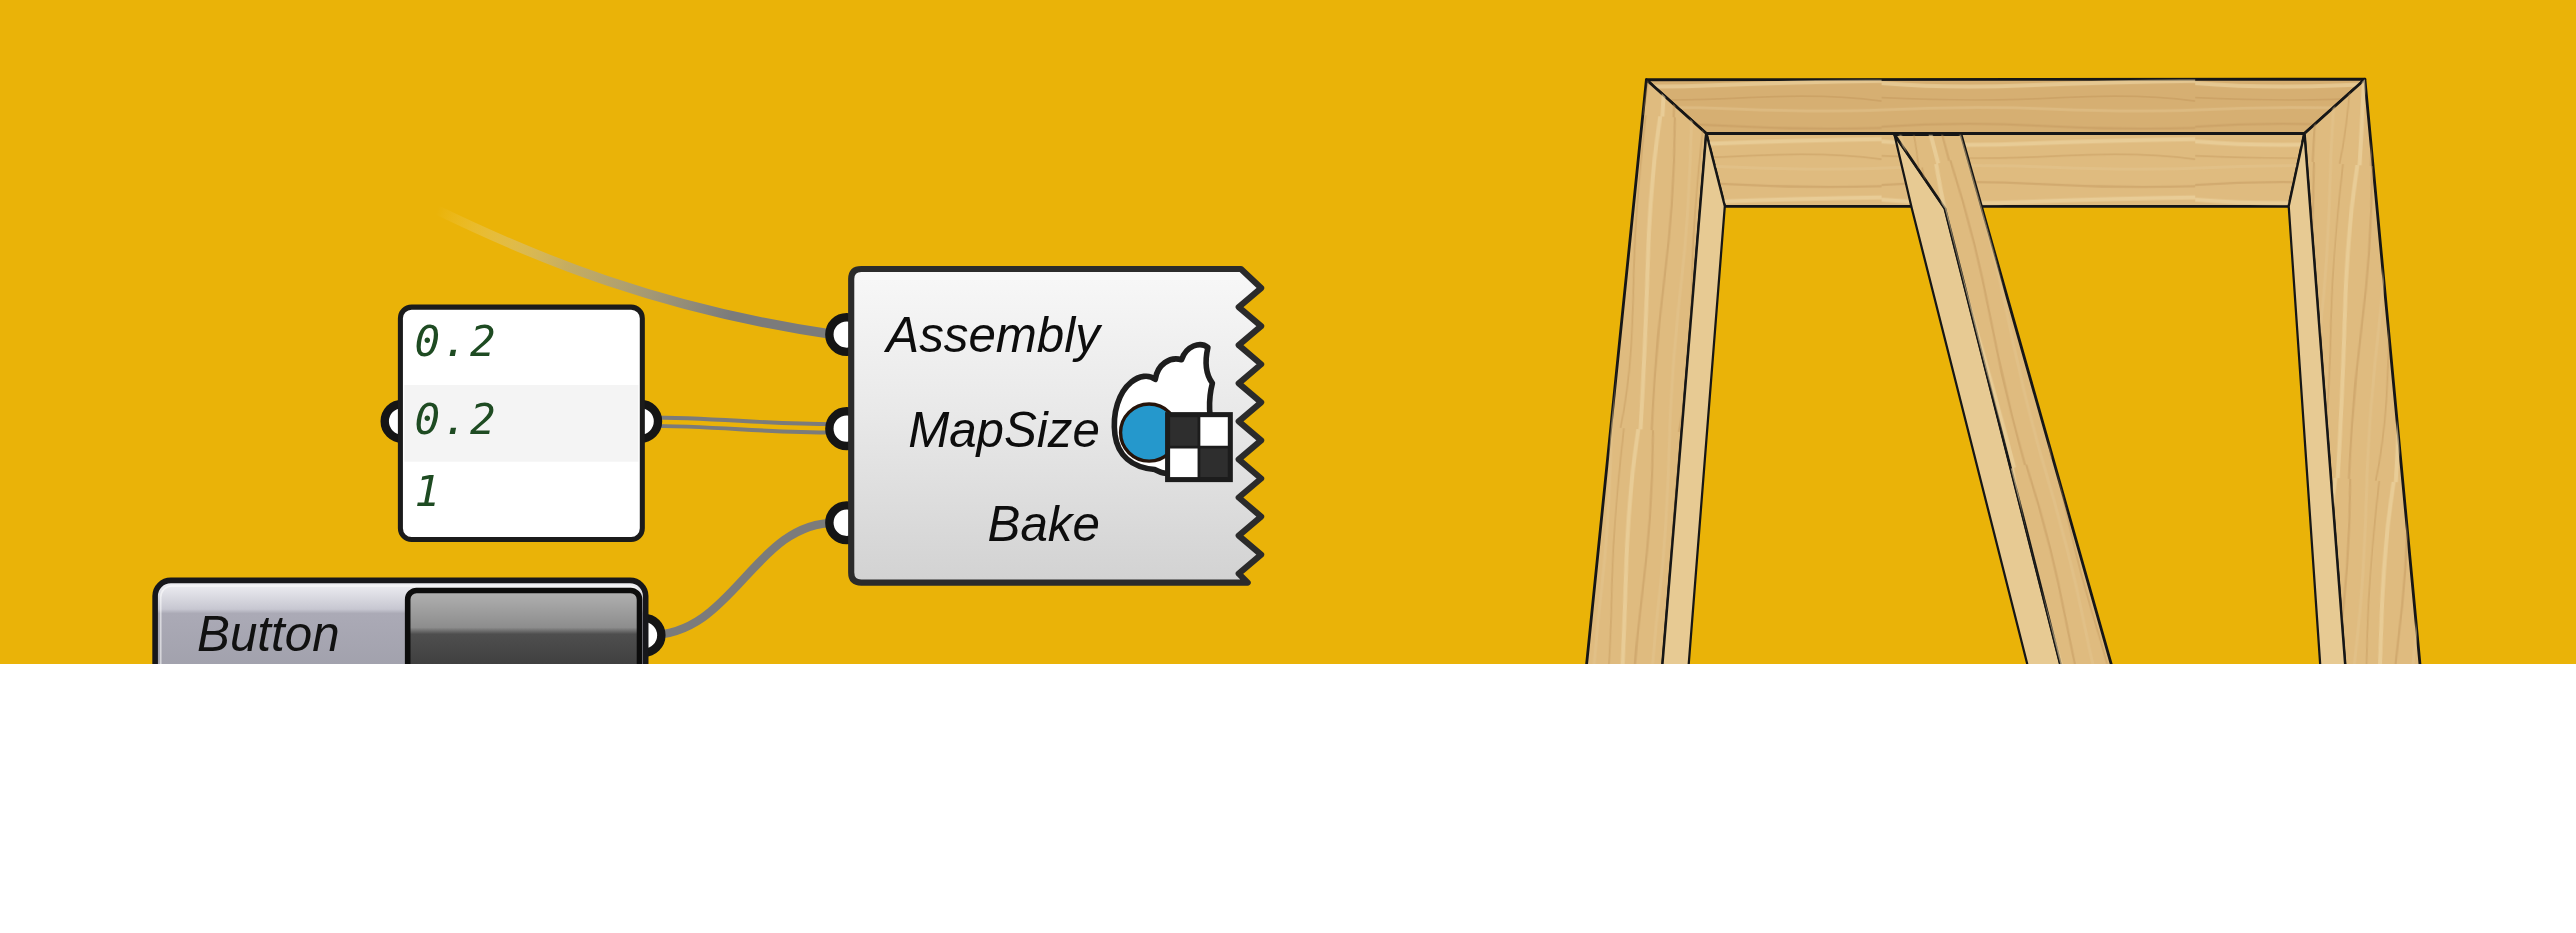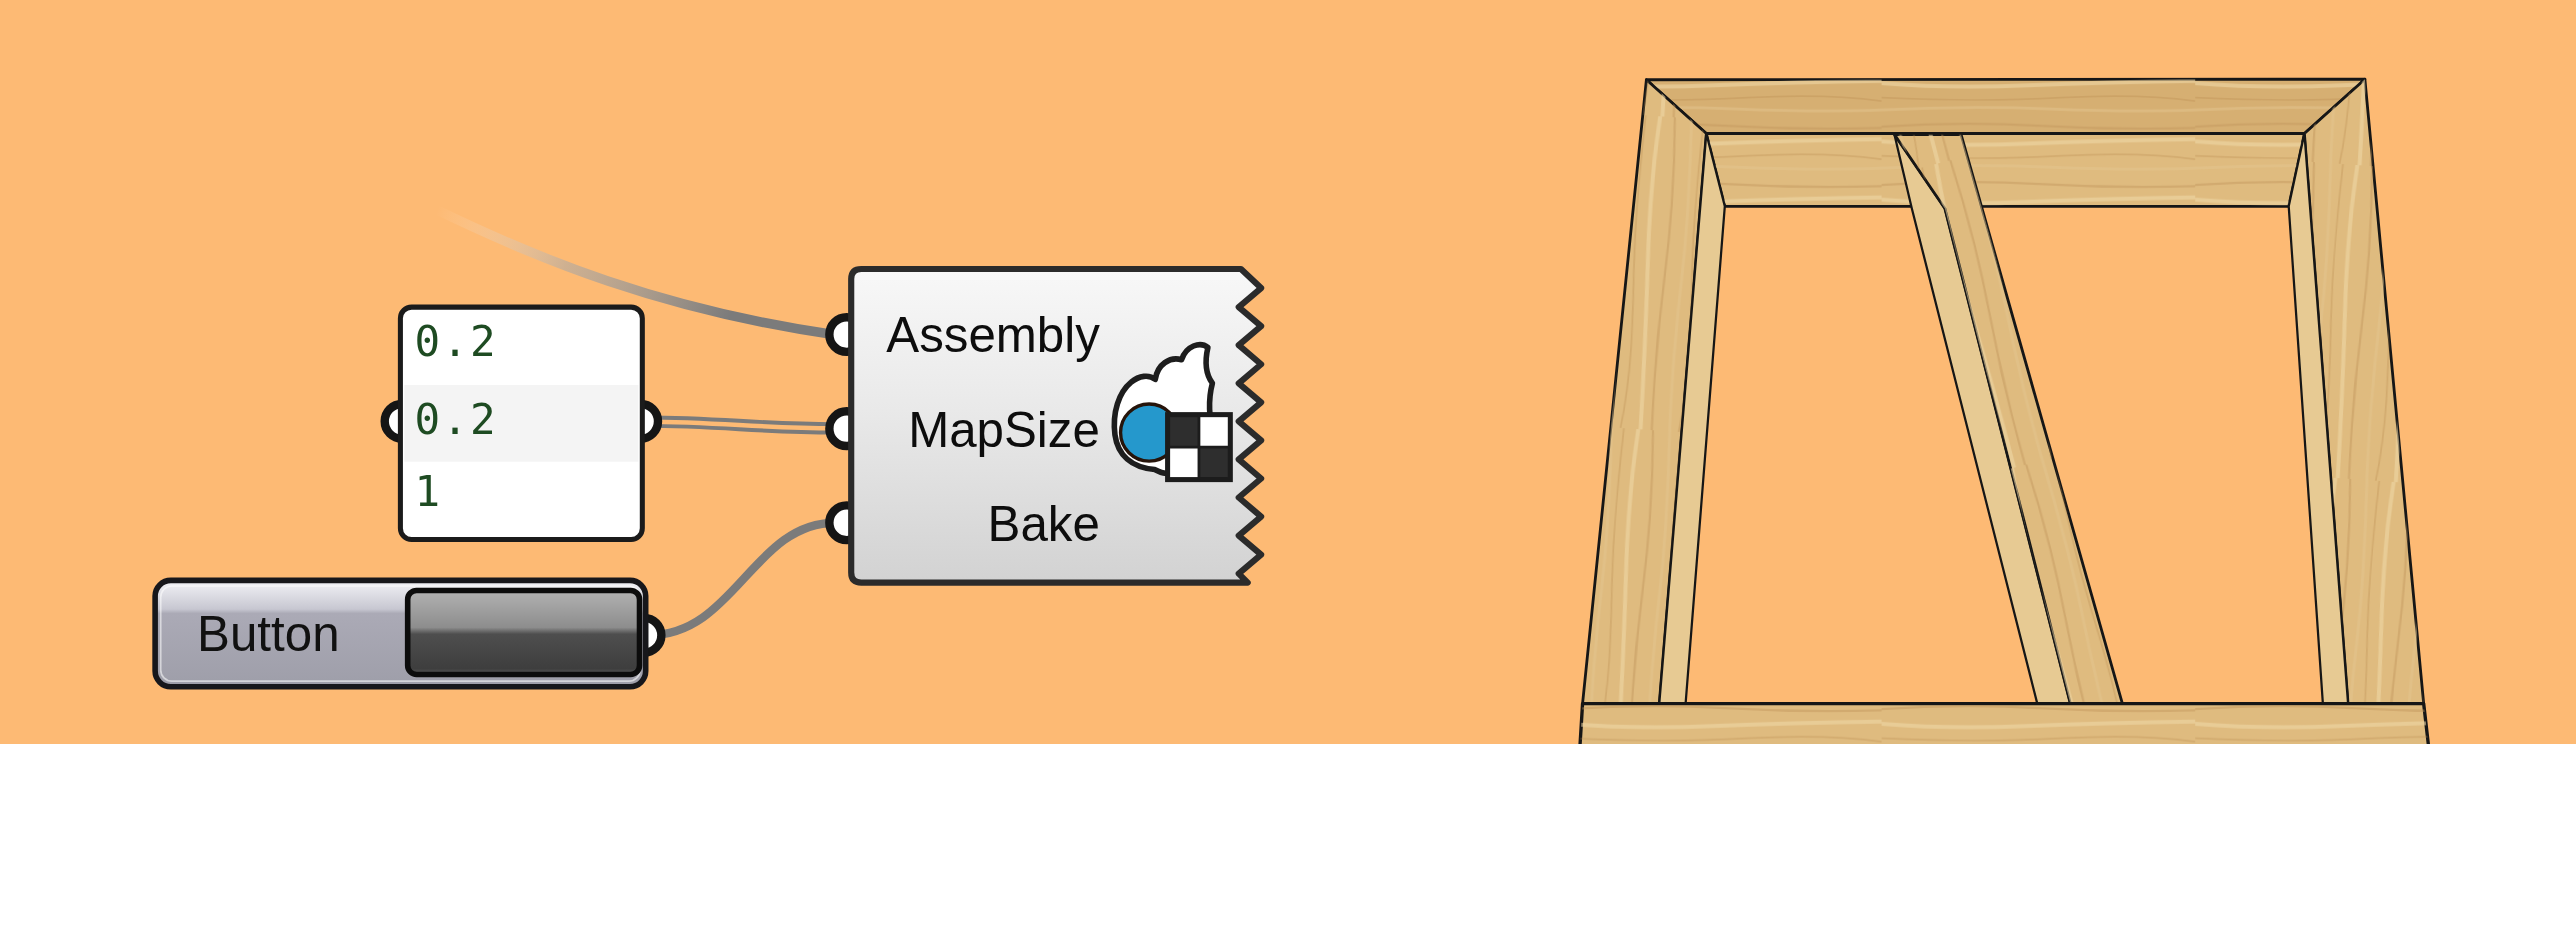--- a/index.html
+++ b/index.html
@@ -1,16 +1,16 @@
 <!DOCTYPE html>
 <html style="font-size:9px"><head>
 <meta charset="utf-8">
 <style>
   html,body{margin:0;padding:0;background:#ffffff;}
-  .stage{position:relative;width:2576px;height:744px;background:#fdba74;overflow:hidden;}
+  .stage{position:relative;width:2576px;height:664px;background:#eab308;overflow:hidden;font-style:italic;}
   svg{display:block;}
   text{font-family:"Liberation Sans",sans-serif;}
   .panel-text{font-family:"DejaVu Sans Mono",monospace;font-size:76px;letter-spacing:4px;}
   .comp-label{font-size:88px;fill:#0d0d0d;}
   .btn-label{font-size:88px;fill:#111111;}
 </style>
 </head>
 <body>
 
 <div class="stage">

